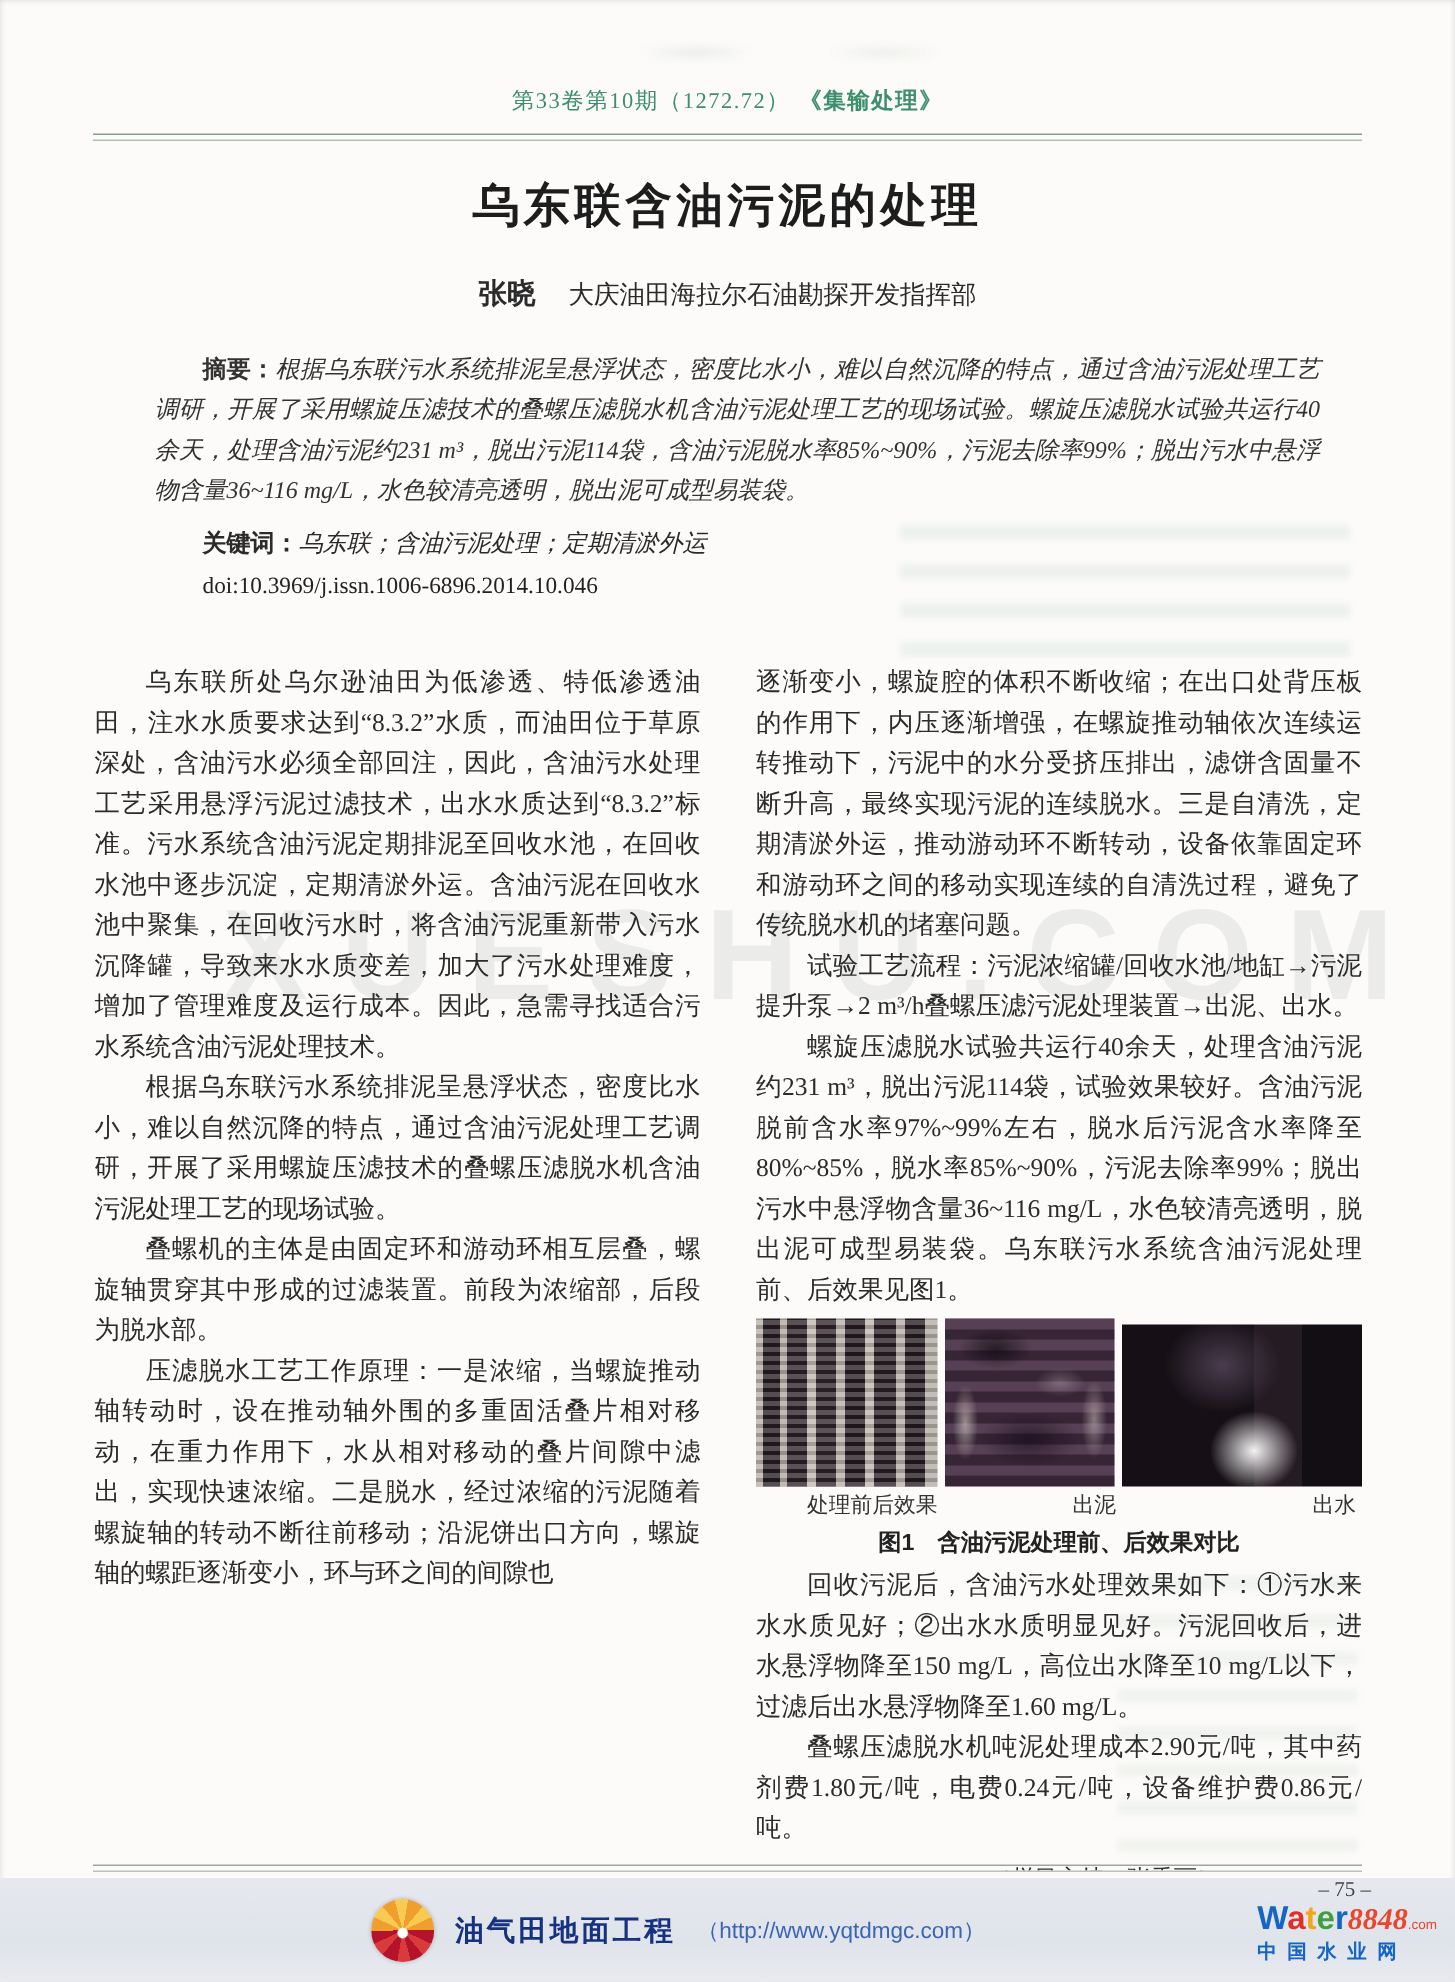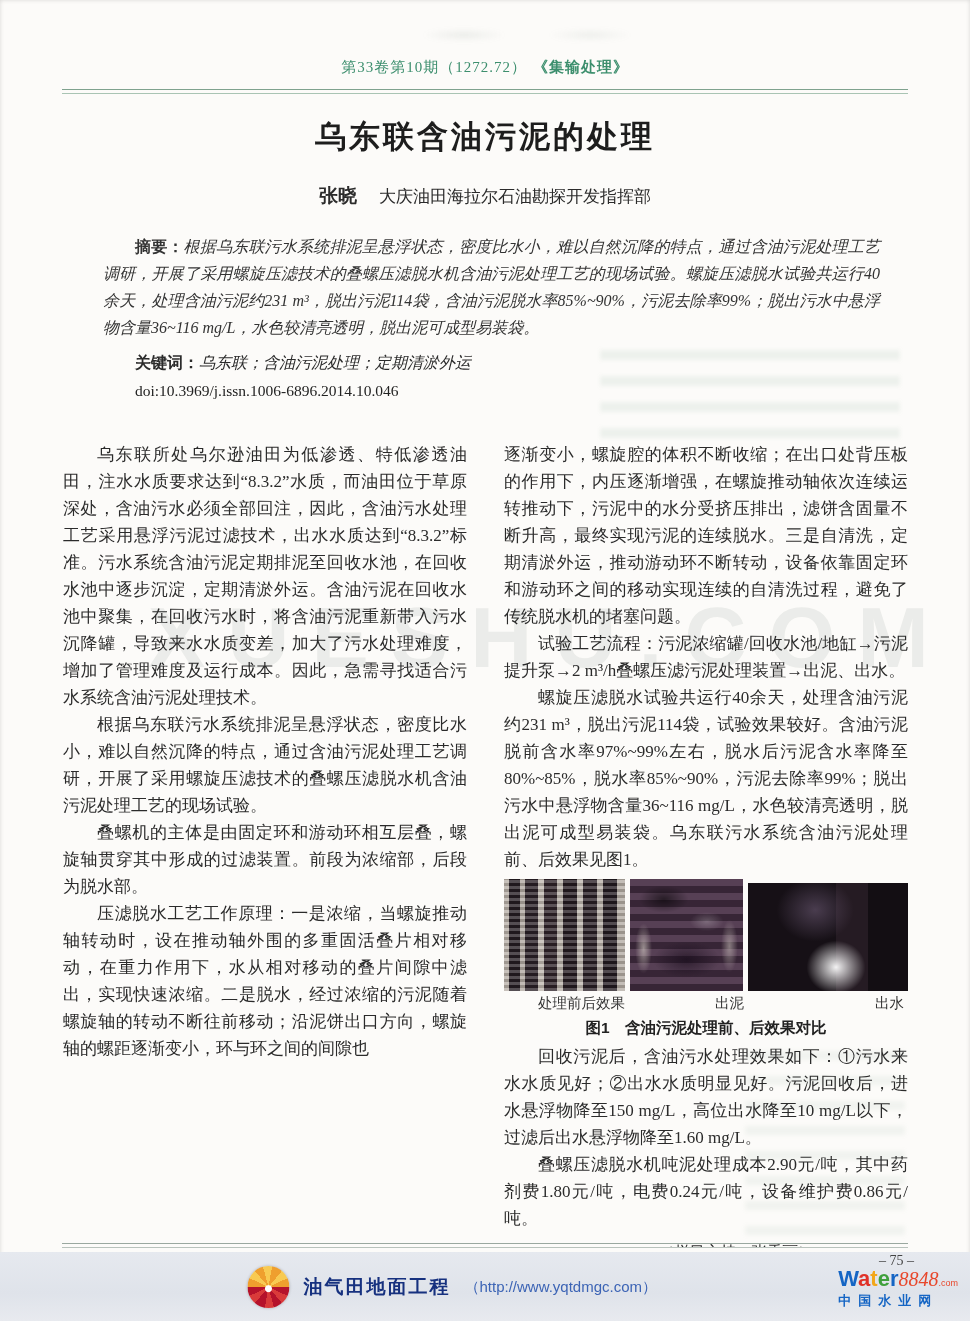--- a/index.html
+++ b/index.html
@@ -133,21 +133,21 @@
   .brand-url{font-size:15px;color:#3c64b5;}
   .page-number{position:absolute;right:56px;top:1px;font-size:14px;color:#444;font-family:"Liberation Serif",serif;}
   .water-logo{position:absolute;right:12px;top:16px;text-align:left;line-height:1;}
   .water-top{white-space:nowrap;}
   .wl{font-size:22px;font-weight:bold;font-family:"Liberation Sans",sans-serif;}
   .wl1{color:#1565c4;}
   .wl2{color:#e03128;}
   .wl3{color:#f2a71a;}
   .wl4{color:#3fa03c;}
   .wl5{color:#1565c4;}
-  .w8848{font-size:20px;font-style:italic;color:#e8472b;font-family:"Liberation Serif",serif;font-weight:normal;}
+  .w8848{font-size:20px;font-style:italic;color:#e8472b;font-family:"Liberation Serif",serif;font-weight:bold;}
   .wcom{font-size:9px;color:#e8472b;}
   .water-cn{margin-top:4px;font-size:13px;font-weight:bold;color:#1565c4;letter-spacing:7px;}
 </style>
 </head>
 <body>
 
 <div class="page">
 
   <div class="artifact artifact-3"></div>
 

